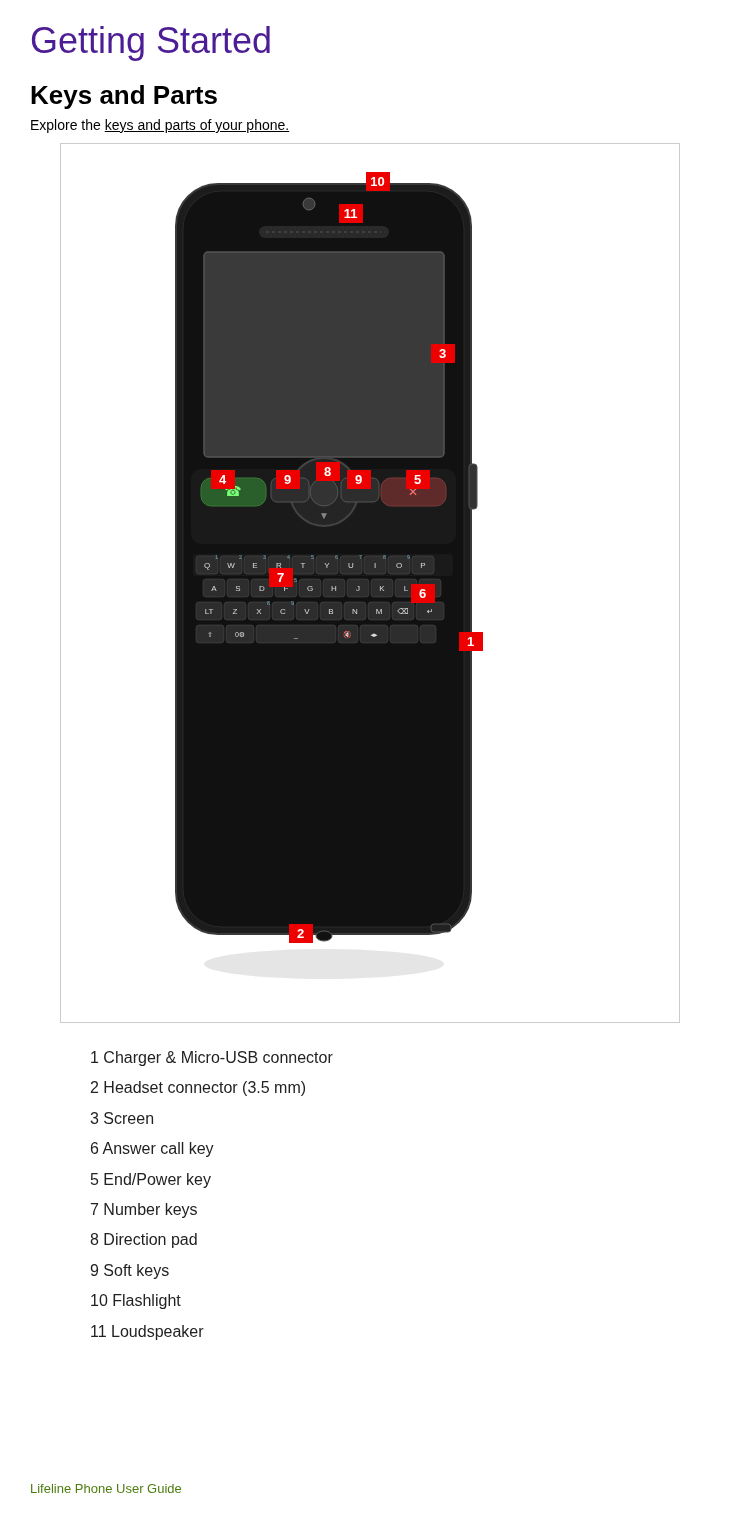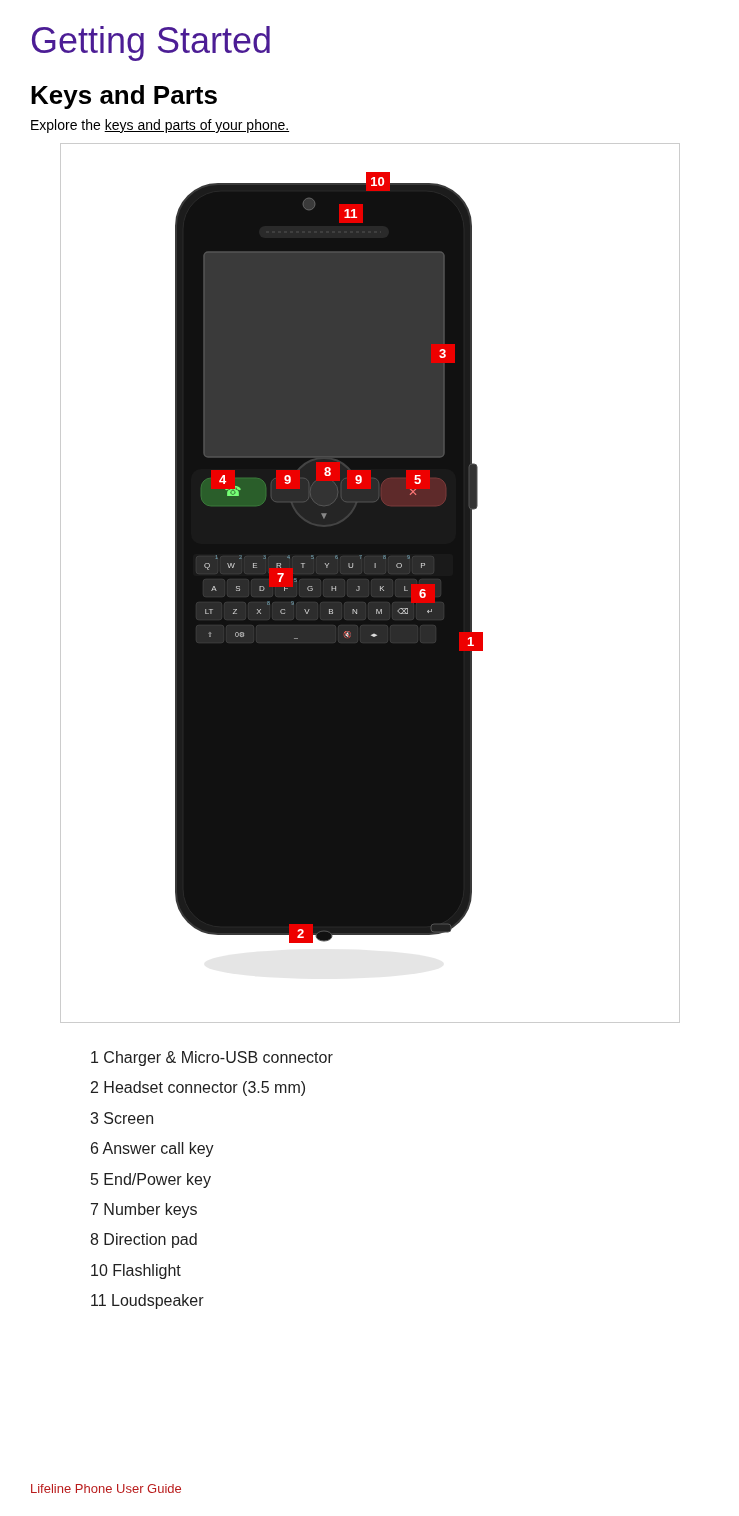--- a/index.html
+++ b/index.html
@@ -56,21 +56,21 @@
     .parts-list p {
       font-size: 16px;
       line-height: 1.9;
       color: #222;
     }
     .footer {
       position: absolute;
       bottom: 20px;
       left: 30px;
       font-size: 13px;
-      color: #b91c1c;
+      color: #4d7c0f;
     }
   </style>
 </head>
 <body>
 
 <h1>Getting Started</h1>
 <h2>Keys and Parts</h2>
 <p class="intro-text">
   Explore the <u>keys and parts of your phone.</u>
 </p>
@@ -258,19 +258,20 @@
 </div>
 
 <div class="parts-list">
   <p>1 Charger &amp; Micro-USB connector</p>
   <p>2 Headset connector (3.5 mm)</p>
   <p>3 Screen</p>
   <p>6 Answer call key</p>
   <p>5 End/Power key</p>
   <p>7 Number keys</p>
   <p>8 Direction pad</p>
+  <p>9 Soft keys</p>
   <p>10 Flashlight</p>
   <p>11 Loudspeaker</p>
 </div>
 
 <div style="height: 60px;"></div>
 
 <div class="footer">Lifeline Phone User Guide</div>
 
 </body></html>

